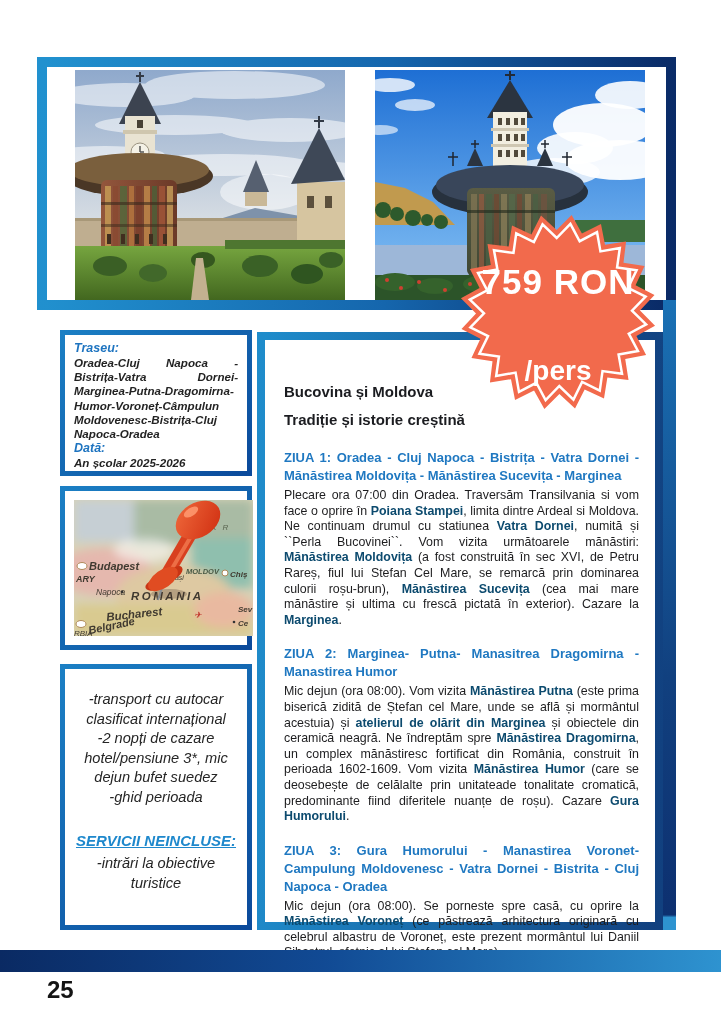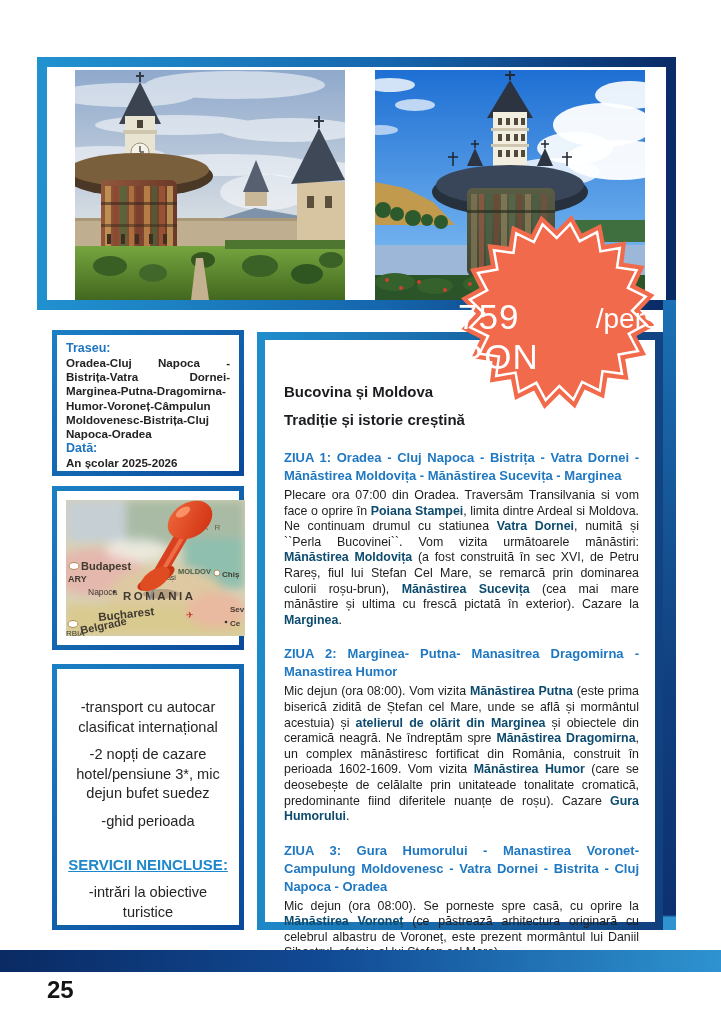--- a/index.html
+++ b/index.html
@@ -11,46 +11,46 @@
     border:10px solid;border-image:linear-gradient(92deg,#2191cf 0%,#1566ad 55%,#0a2a66 100%) 1;background:#fff;}
   .photo{position:absolute;top:3px;width:270px;height:230px;overflow:hidden;background:#9db7d8;}
   .photo.left{left:28px;} .photo.right{left:328px;}
   .photo svg{display:block;}
 
   
   .right-bar{position:absolute;left:663px;top:300px;width:13px;height:630px;
     background:linear-gradient(180deg,#1a71b5 0%,#11407f 60%,#0d3070 97.6%,#2e93d0 98%,#2e93d0 100%);}
 
   
-  .sbox{position:absolute;left:52px;width:192px;box-sizing:border-box;background:#fff;
-    border:5px solid;border-image:linear-gradient(135deg,#1b7fc4 0%,#0b4a9b 100%) 1;}
+  .sbox{position:absolute;left:60px;width:192px;box-sizing:border-box;background:#fff;
+    border:5px solid;border-image:linear-gradient(135deg,#1b7fc4 0%,#0b4a9b 100%) 1;font-style:italic;}
   .box-route{top:330px;height:146px;padding:6px 9px 4px 9px;}
   .blue-label{color:#1e74c0;font-weight:bold;font-size:12.5px;line-height:15px;}
   .route-text{font-size:11.6px;font-weight:bold;color:#232323;line-height:14.2px;text-align:justify;}
   .box-map{top:486px;height:164px;padding:9px;}
   .box-services{top:664px;height:266px;padding:21px 5px 10px 5px;text-align:center;}
   .services-title{color:#1e88cc;font-weight:bold;text-decoration:underline;font-size:15px;line-height:20px;margin-bottom:3px;}
-  .services-item{font-size:14.6px;line-height:19.5px;color:#252525;margin-top:8px;}
+  .services-item{font-size:14.6px;line-height:19.5px;color:#252525;}
   .services-gap{height:24px;}
 
   
   .content-box{position:absolute;left:257px;top:332px;width:406px;height:598px;box-sizing:border-box;background:#fff;
     border:8px solid;border-image:linear-gradient(92deg,#1f8ccb 0%,#11407f 100%) 1;
     padding:38px 16px 12px 19px;}
   .main-title{font-size:15px;line-height:28px;font-weight:bold;color:#1b1c20;margin:0 0 15px 0;}
   .day{margin-bottom:17px;}
   .day-heading{color:#1f78c1;font-weight:bold;font-size:13px;line-height:18px;text-align:justify;margin-bottom:3px;}
   .day-body{font-size:12.4px;line-height:15.6px;color:#1d1d1f;text-align:justify;}
   .day-body .hl{color:#0c4a6e;font-weight:bold;}
 
   
   .badge{position:absolute;left:458px;top:212px;width:200px;height:200px;z-index:6;}
   .badge svg{position:absolute;left:0;top:0;transform:rotate(8deg);}
-  .badge-text{position:absolute;left:0;top:0;width:100%;height:100%;display:flex;flex-direction:row;
-    align-items:center;color:#fff;font-weight:normal;z-index:2;}
+  .badge-text{position:absolute;left:0;top:0;width:100%;height:100%;display:flex;flex-direction:column;
+    align-items:center;color:#fff;font-weight:bold;z-index:2;gap:35px;}
   .badge-line1{margin-top:50px;font-size:35px;line-height:40px;letter-spacing:1px;}
   .badge-line2{font-size:28px;line-height:40px;margin-top:14px;}
 
   
   .bottom-bar{position:absolute;left:0;top:950px;width:721px;height:22px;
     background:linear-gradient(90deg,#0a2a63 0%,#114a94 45%,#2e93d0 100%);}
   .page-number{position:absolute;left:47px;top:976px;font-size:24px;font-weight:bold;color:#141414;}
 </style>
 </head>
 <body>

